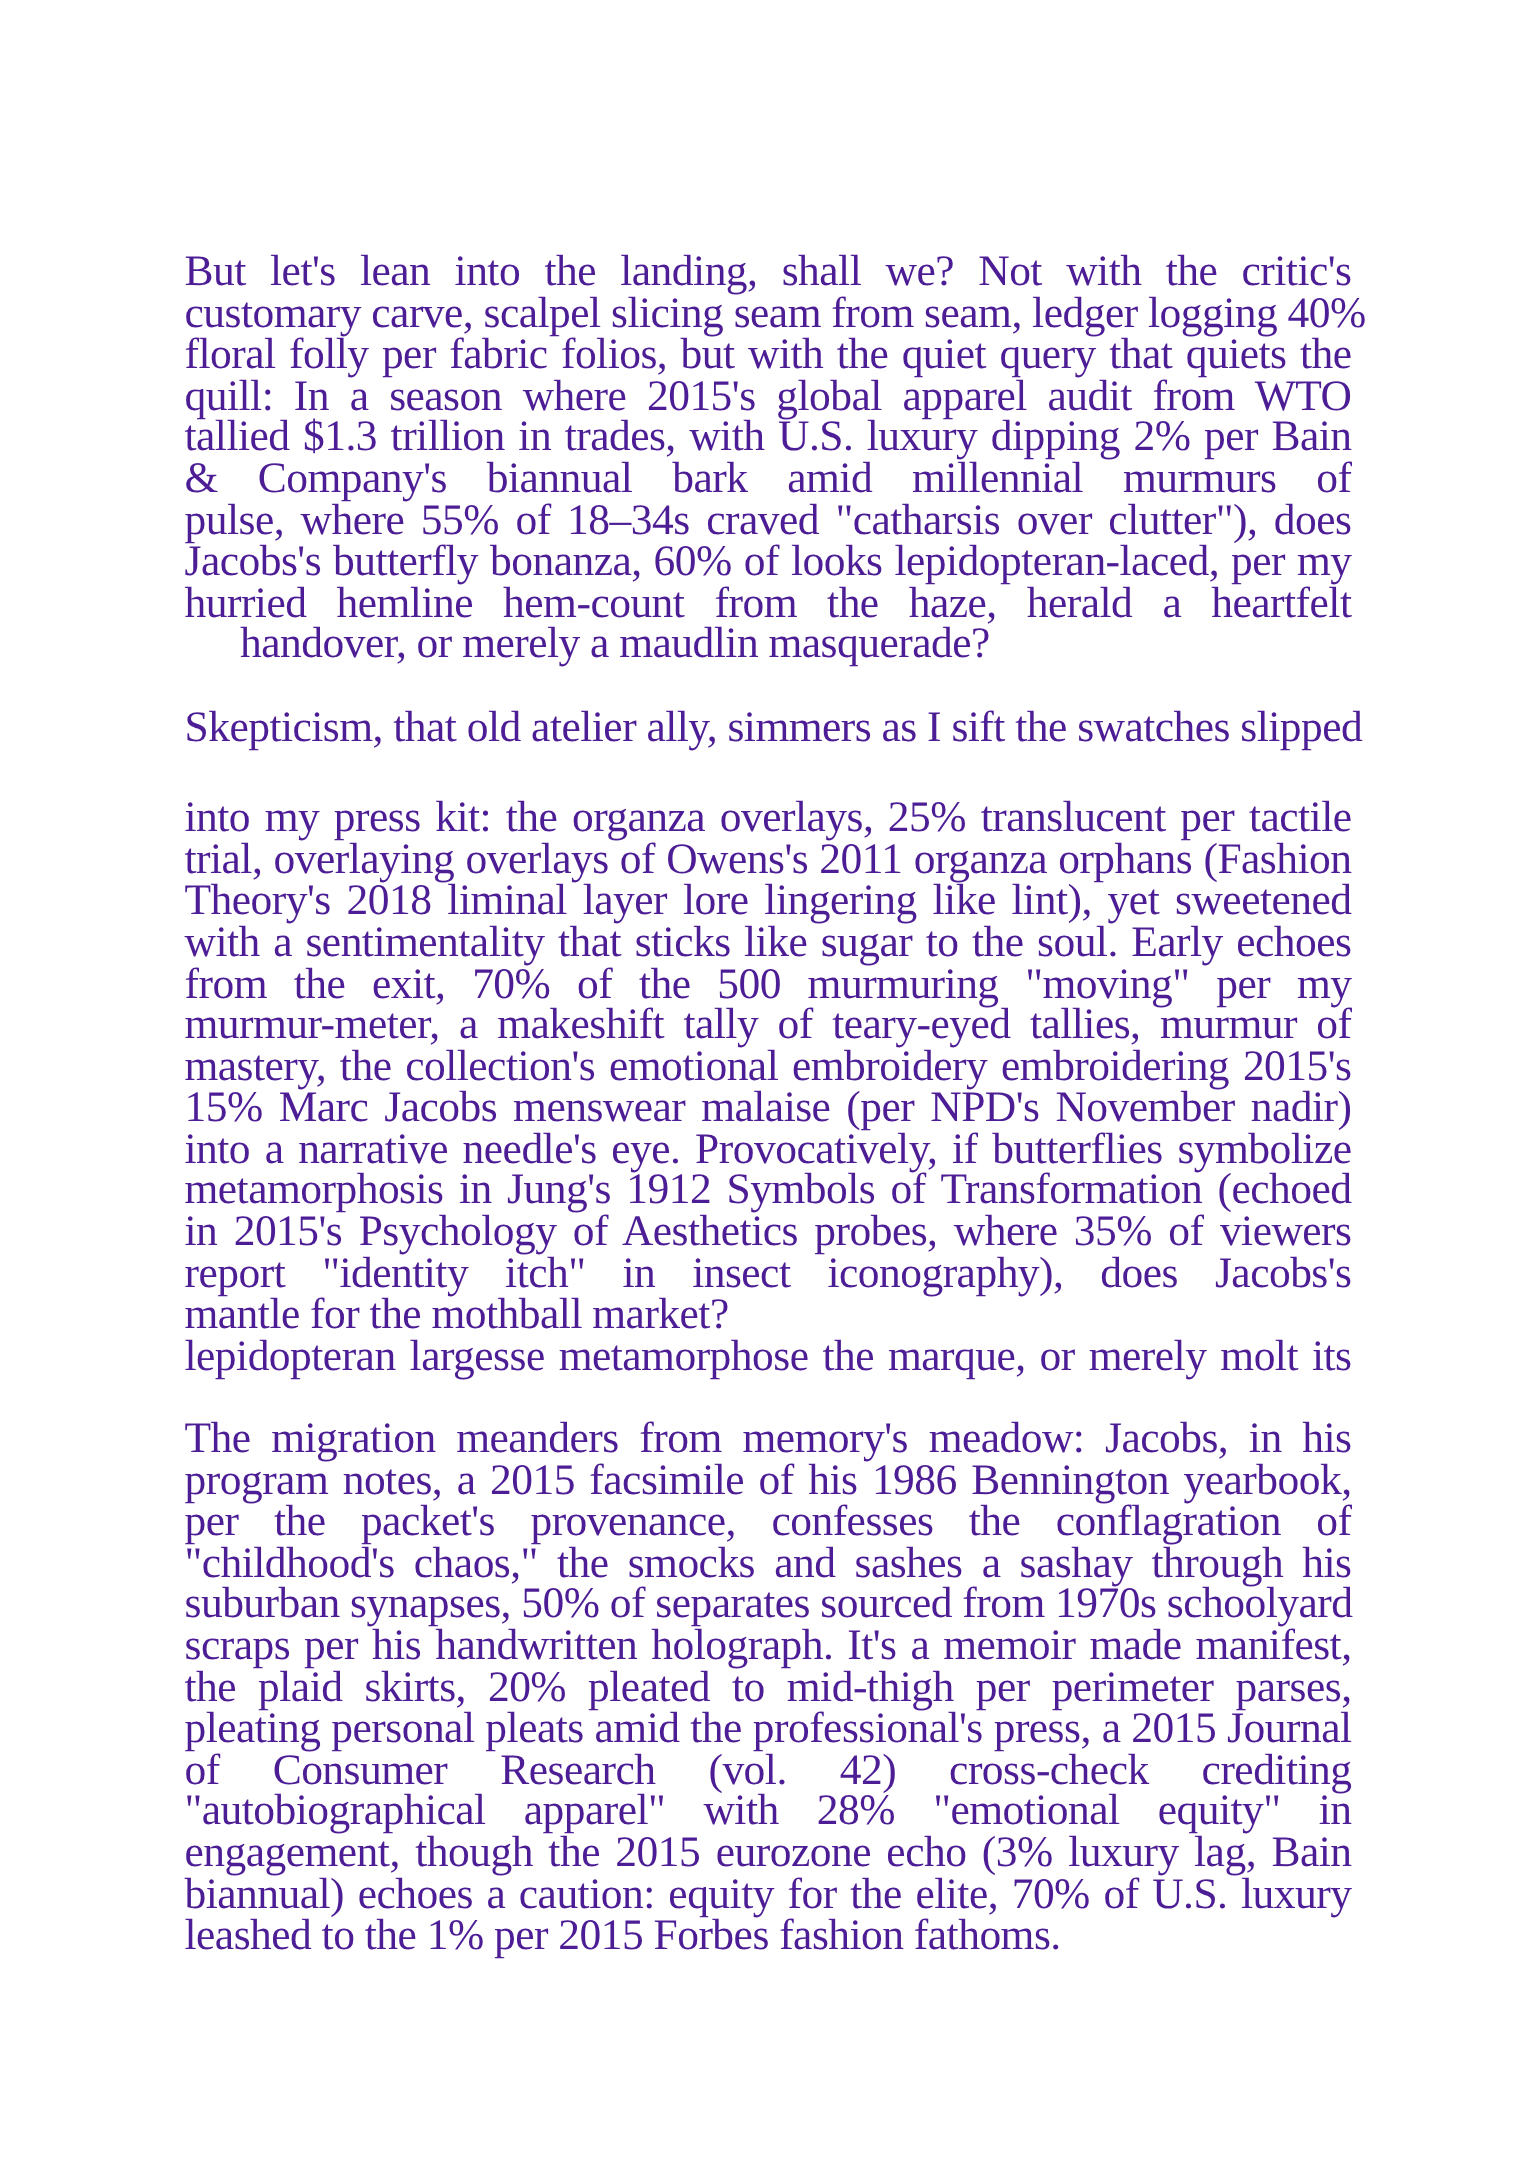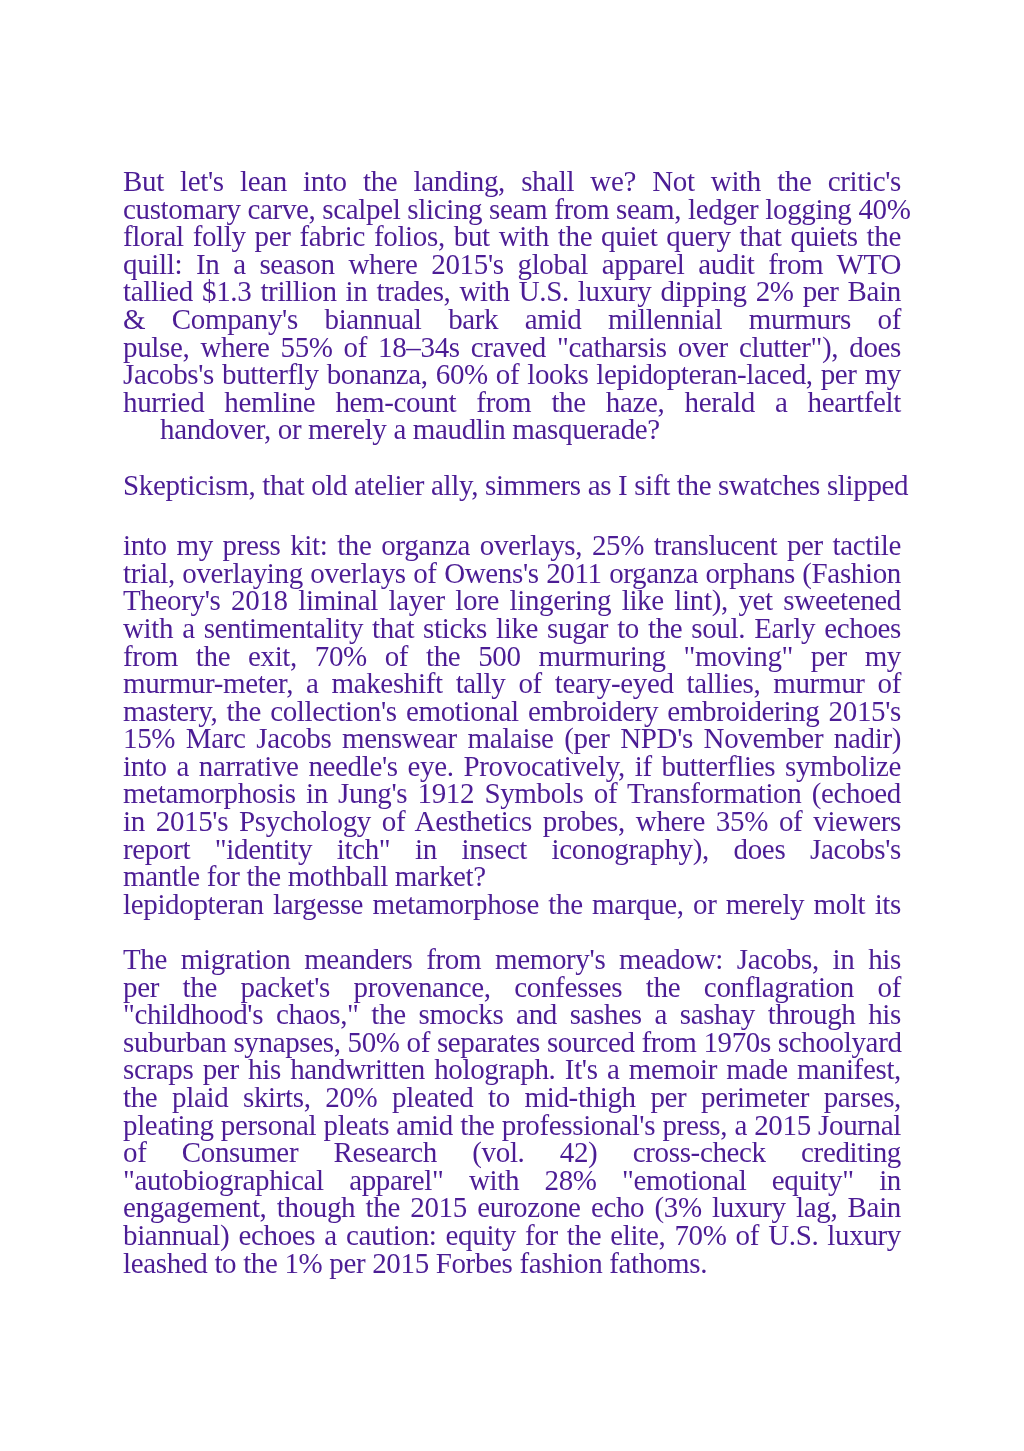--- a/index.html
+++ b/index.html
@@ -67,20 +67,21 @@
     <span class="line" style="white-space: nowrap;">into a narrative needle's eye. Provocatively, if butterflies symbolize</span>
     <span class="line" style="white-space: nowrap;">metamorphosis in Jung's 1912 Symbols of Transformation (echoed</span>
     <span class="line" style="white-space: nowrap;">in 2015's Psychology of Aesthetics probes, where 35% of viewers</span>
     <span class="line" style="white-space: nowrap;">report "identity itch" in insect iconography), does Jacobs's</span>
     <span class="line last" style="white-space: nowrap;">mantle for the mothball market?</span>
     <span class="line" style="white-space: nowrap;">lepidopteran largesse metamorphose the marque, or merely molt its</span>
   </p>
 
   <p class="para">
     <span class="line" style="white-space: nowrap;">The migration meanders from memory's meadow: Jacobs, in his</span>
+    <span class="line" style="white-space: nowrap;">program notes, a 2015 facsimile of his 1986 Bennington yearbook,</span>
     <span class="line" style="white-space: nowrap;">per the packet's provenance, confesses the conflagration of</span>
     <span class="line" style="white-space: nowrap;">"childhood's chaos," the smocks and sashes a sashay through his</span>
     <span class="line" style="white-space: nowrap;">suburban synapses, 50% of separates sourced from 1970s schoolyard</span>
     <span class="line" style="white-space: nowrap;">scraps per his handwritten holograph. It's a memoir made manifest,</span>
     <span class="line" style="white-space: nowrap;">the plaid skirts, 20% pleated to mid-thigh per perimeter parses,</span>
     <span class="line" style="white-space: nowrap;">pleating personal pleats amid the professional's press, a 2015 Journal</span>
     <span class="line" style="white-space: nowrap;">of Consumer Research (vol. 42) cross-check crediting</span>
     <span class="line" style="white-space: nowrap;">"autobiographical apparel" with 28% "emotional equity" in</span>
     <span class="line" style="white-space: nowrap;">engagement, though the 2015 eurozone echo (3% luxury lag, Bain</span>
     <span class="line" style="white-space: nowrap;">biannual) echoes a caution: equity for the elite, 70% of U.S. luxury</span>

